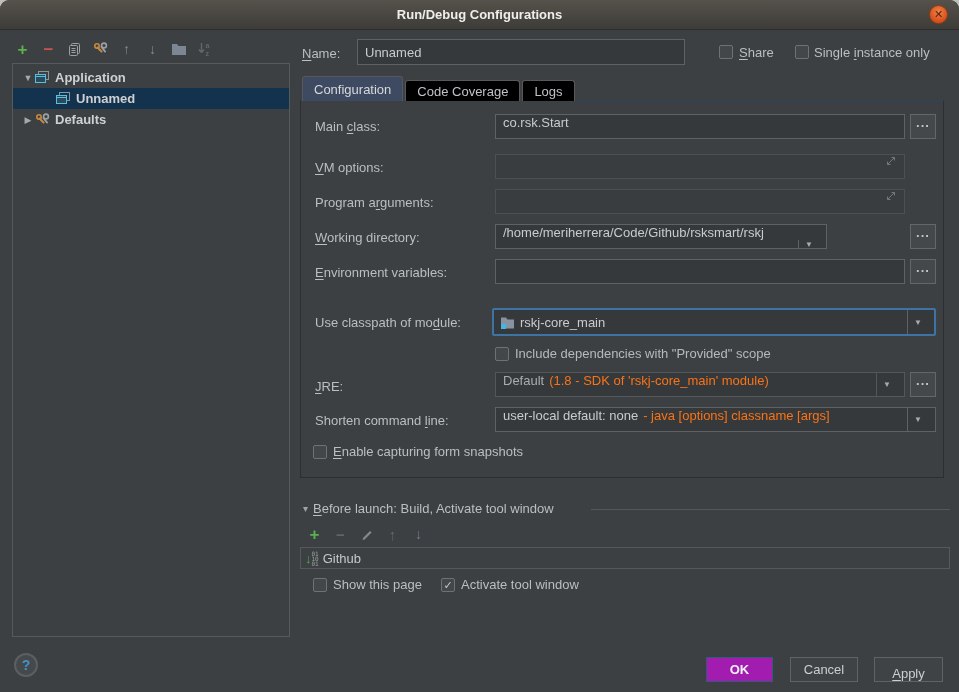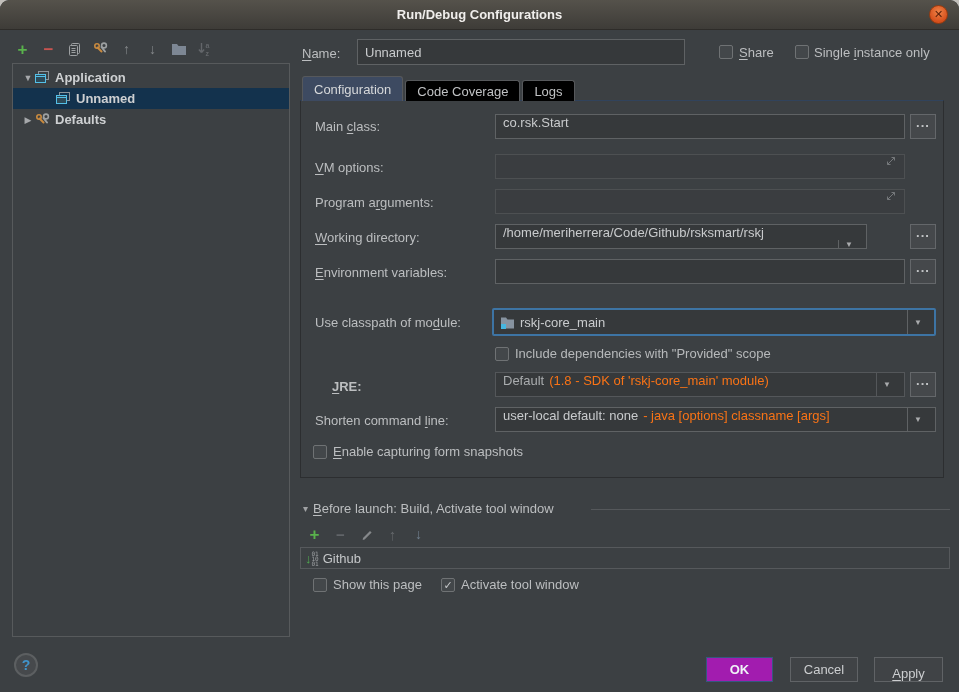--- a/index.html
+++ b/index.html
@@ -191,21 +191,21 @@
     <span class="expand-ic">
         <svg width="12" height="12" viewBox="0 0 12 12">
           <path d="M2.5 9.5 L9.5 2.5" stroke="#75787b" fill="none"></path>
           <path d="M6.5 2.5 h3 v3" fill="none" stroke="#75787b"></path>
           <path d="M2.5 6.5 v3 h3" fill="none" stroke="#75787b"></path>
         </svg>
       </span>
   </div>
 
   <div class="lbl" style="left:315px;top:230px;"><u>W</u>orking directory:</div>
-  <div class="field" style="left:495px;top:224px;width:372px;flex-direction:column;">
+  <div class="field" style="left:495px;top:224px;width:332px;flex-direction:column;">
     <span>/home/meriherrera/Code/Github/rsksmart/rskj</span>
     <span class="arrowzone">▼</span>
   </div>
   <div class="btn-browse" style="left:910px;top:224px;">
       <span>...</span>
     </div>
 
   <div class="lbl" style="left:315px;top:265px;"><u>E</u>nvironment variables:</div>
   <div class="field" style="left:495px;top:259px;width:410px;">
       <span></span>
@@ -220,21 +220,21 @@
         <path d="M1 2.5 h5 l1.5 2 H14 v9 H1 z" fill="#8793a0"></path>
         <rect x="1" y="9" width="5" height="5" fill="#46b6e0"></rect>
       </svg>
     <span>rskj-core_main</span>
     <span class="arrowzone">▼</span>
   </div>
 
   <div class="cb" style="left:495px;top:347px;"></div>
   <div class="lbl" style="left:515px;top:346px;color:#b7b9bb;">Include dependencies with "Provided" scope</div>
 
-  <div class="lbl" style="left:332px;top:379px;font-weight:bold;"><u>J</u>RE:</div>
+  <div class="lbl" style="left:315px;top:379px;"><u>J</u>RE:</div>
   <div class="field" style="left:495px;top:372px;width:410px;border-color:#54575a;">
     <span class="val-dim">Default</span>
     <span class="hint">(1.8 - SDK of 'rskj-core_main' module)</span>
     <span class="arrowzone" style="border-left-color:#54575a;">▼</span>
   </div>
   <div class="btn-browse" style="left:910px;top:372px;">
       <span>...</span>
     </div>
 
   <div class="lbl" style="left:315px;top:413px;">Shorten command <u>l</u>ine:</div>

